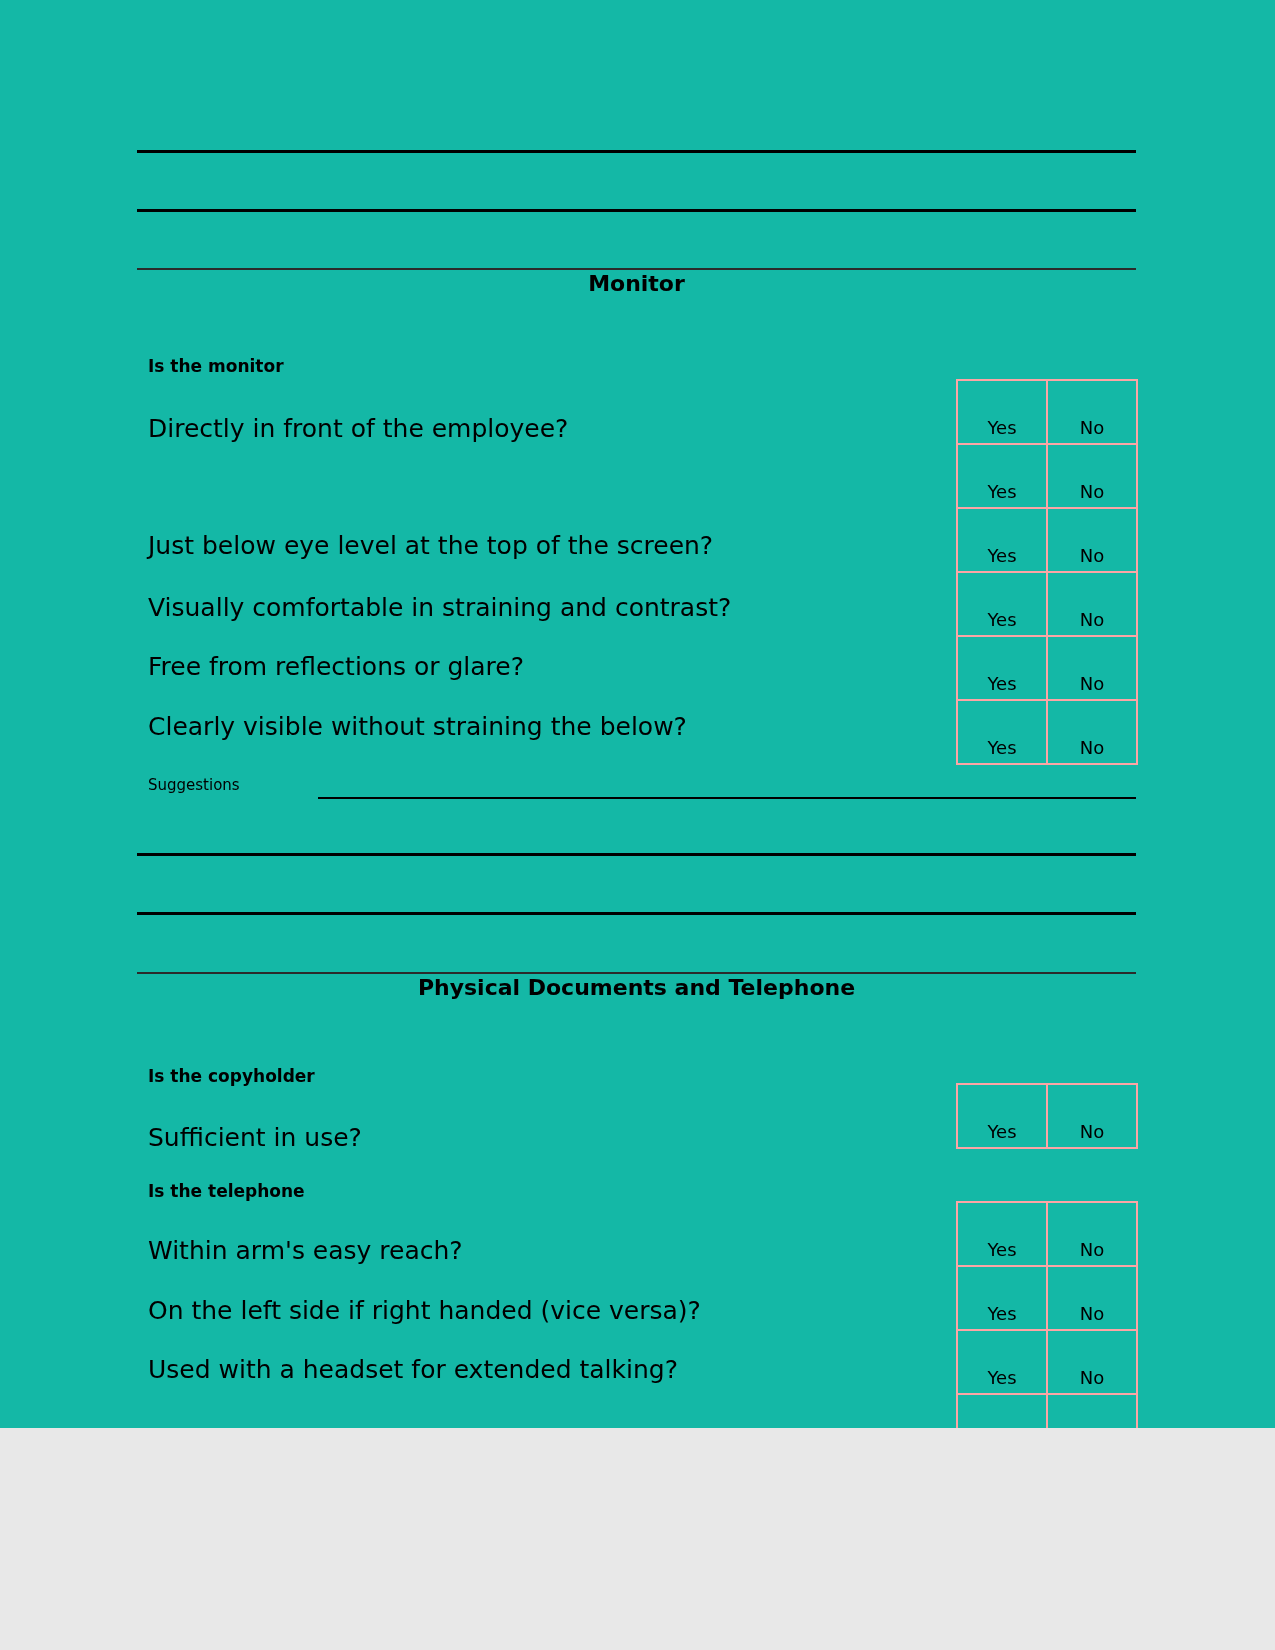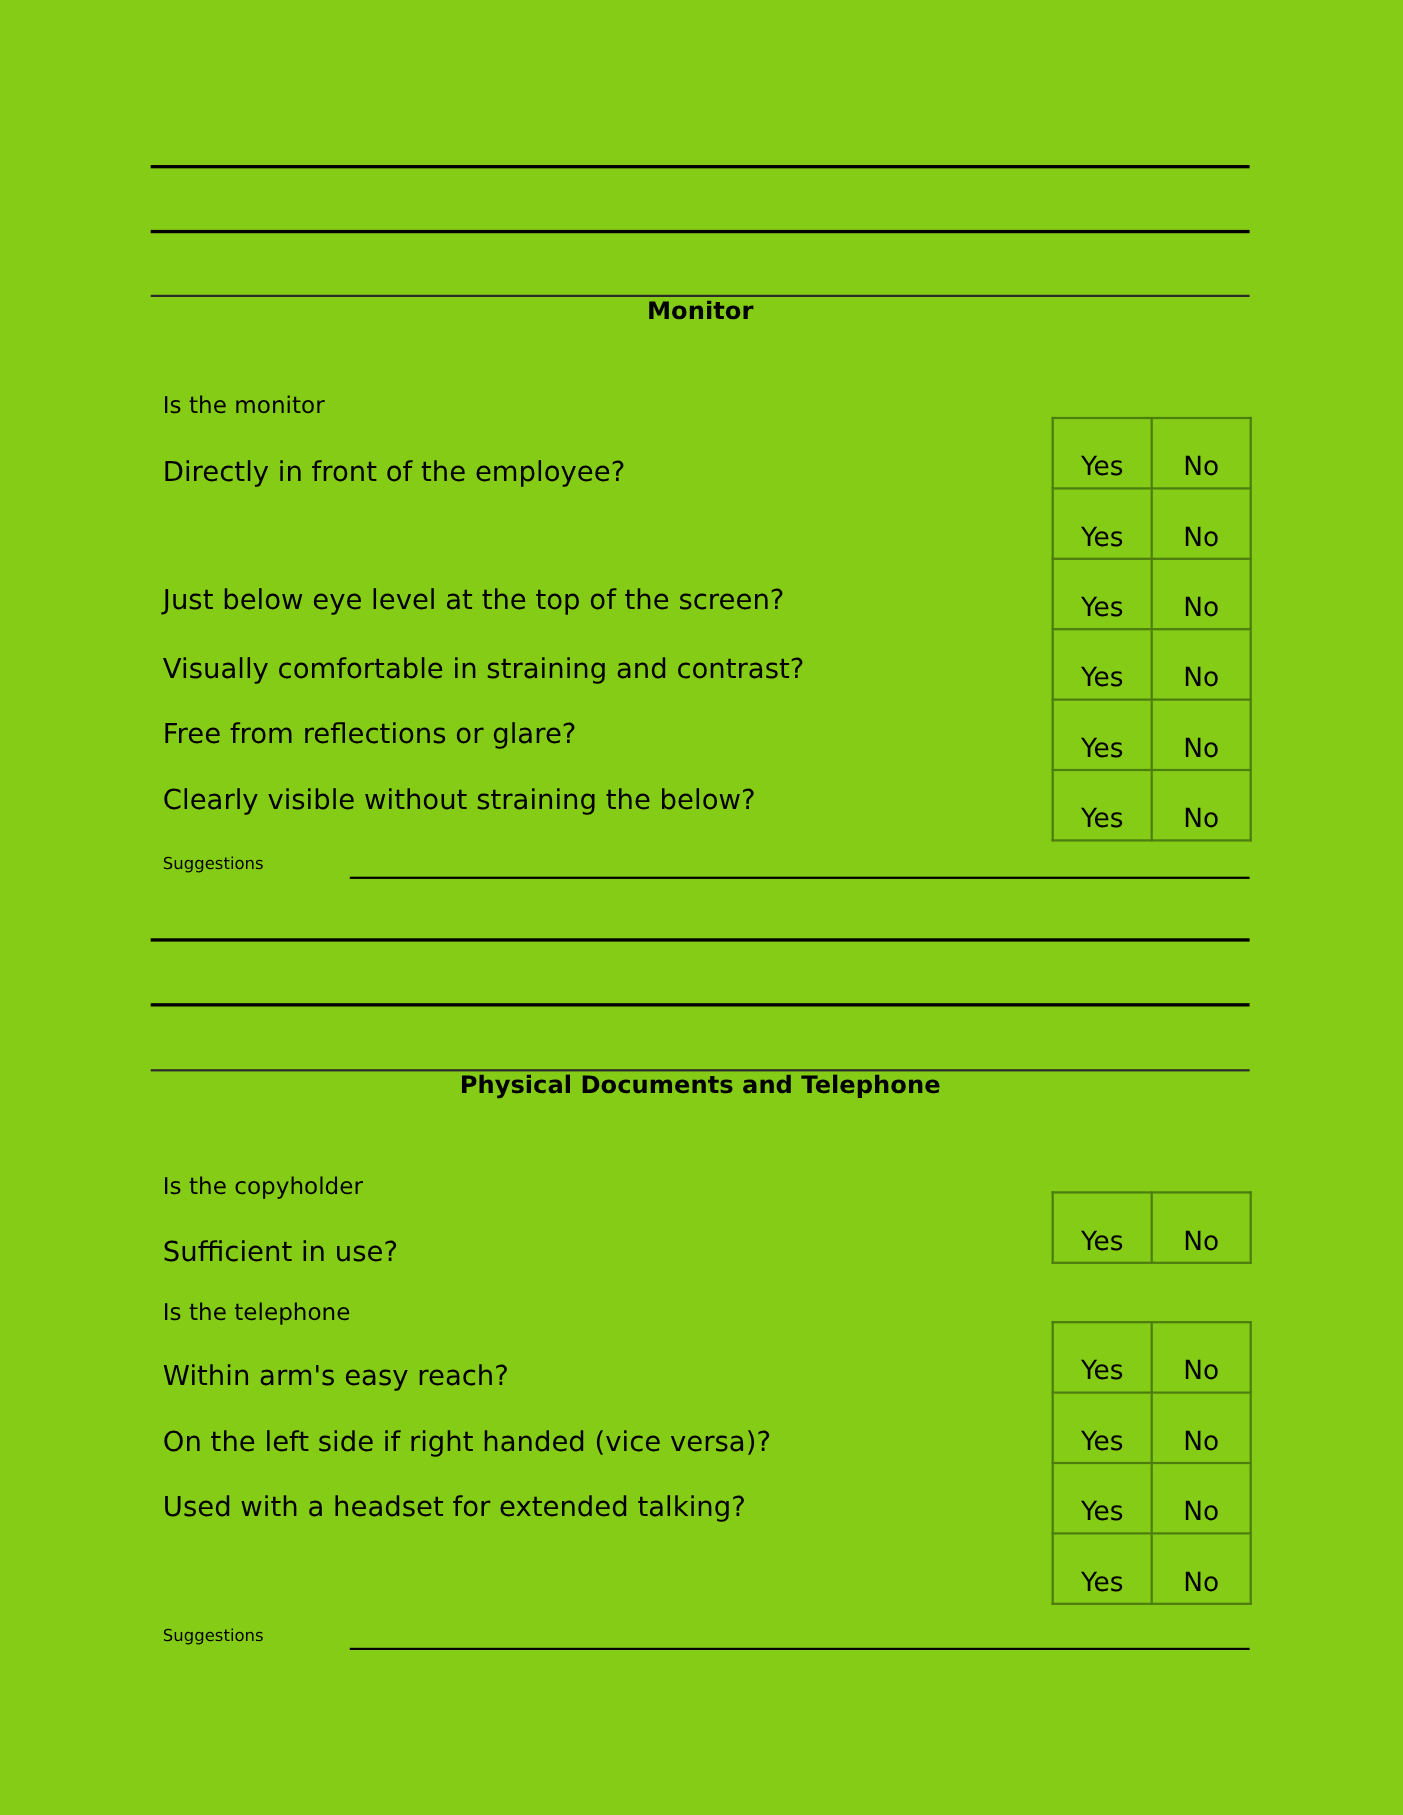--- a/index.html
+++ b/index.html
@@ -1,20 +1,20 @@
 <!DOCTYPE html>
 <html><head>
 <meta charset="utf-8">
 <style>
   html,body{margin:0;padding:0;background:#e8e8e8;}
   .page{
     position:relative;
-    width:1275px;height:1650px;
+    width:1275px;height:1428px;
     margin:0 auto;
-    background:#84cc16;
+    background:#14b8a6;
     font-family:"DejaVu Sans", sans-serif;
     color:#000;
     overflow:hidden;
   }
   
   .wline{
     position:absolute;
     left:137px;width:999px;height:0;
     border-top:3px solid #000;
   }
@@ -34,22 +34,22 @@
     position:absolute;
     left:137px;width:999px;
     text-align:center;
     font-weight:bold;
     font-size:22px;
     line-height:1.1;
   }
   .subhead{
     position:absolute;
     left:148px;
-    font-weight:normal;
-    font-size:21px;
+    font-weight:bold;
+    font-size:17px;
     line-height:1.1;
     white-space:nowrap;
   }
   .q{
     position:absolute;
     left:148px;
     font-size:25px;
     line-height:1.1;
     white-space:nowrap;
   }
@@ -59,25 +59,25 @@
     font-size:15px;
     line-height:1.1;
   }
   table.yn{
     position:absolute;
     left:956px;
     border-collapse:collapse;
   }
   table.yn td{
     width:88px;height:57px;
-    border:2px solid #4d7c0f;
+    border:2px solid #fca5a5;
     text-align:center;
     vertical-align:bottom;
     padding:0 0 5px 0;
-    font-size:24px;
+    font-size:18px;
   }
 </style>
 </head>
 <body>
 
 <div class="page">
 
   <div class="wline" style="top:150px"></div>
   <div class="wline" style="top:209px"></div>
 

